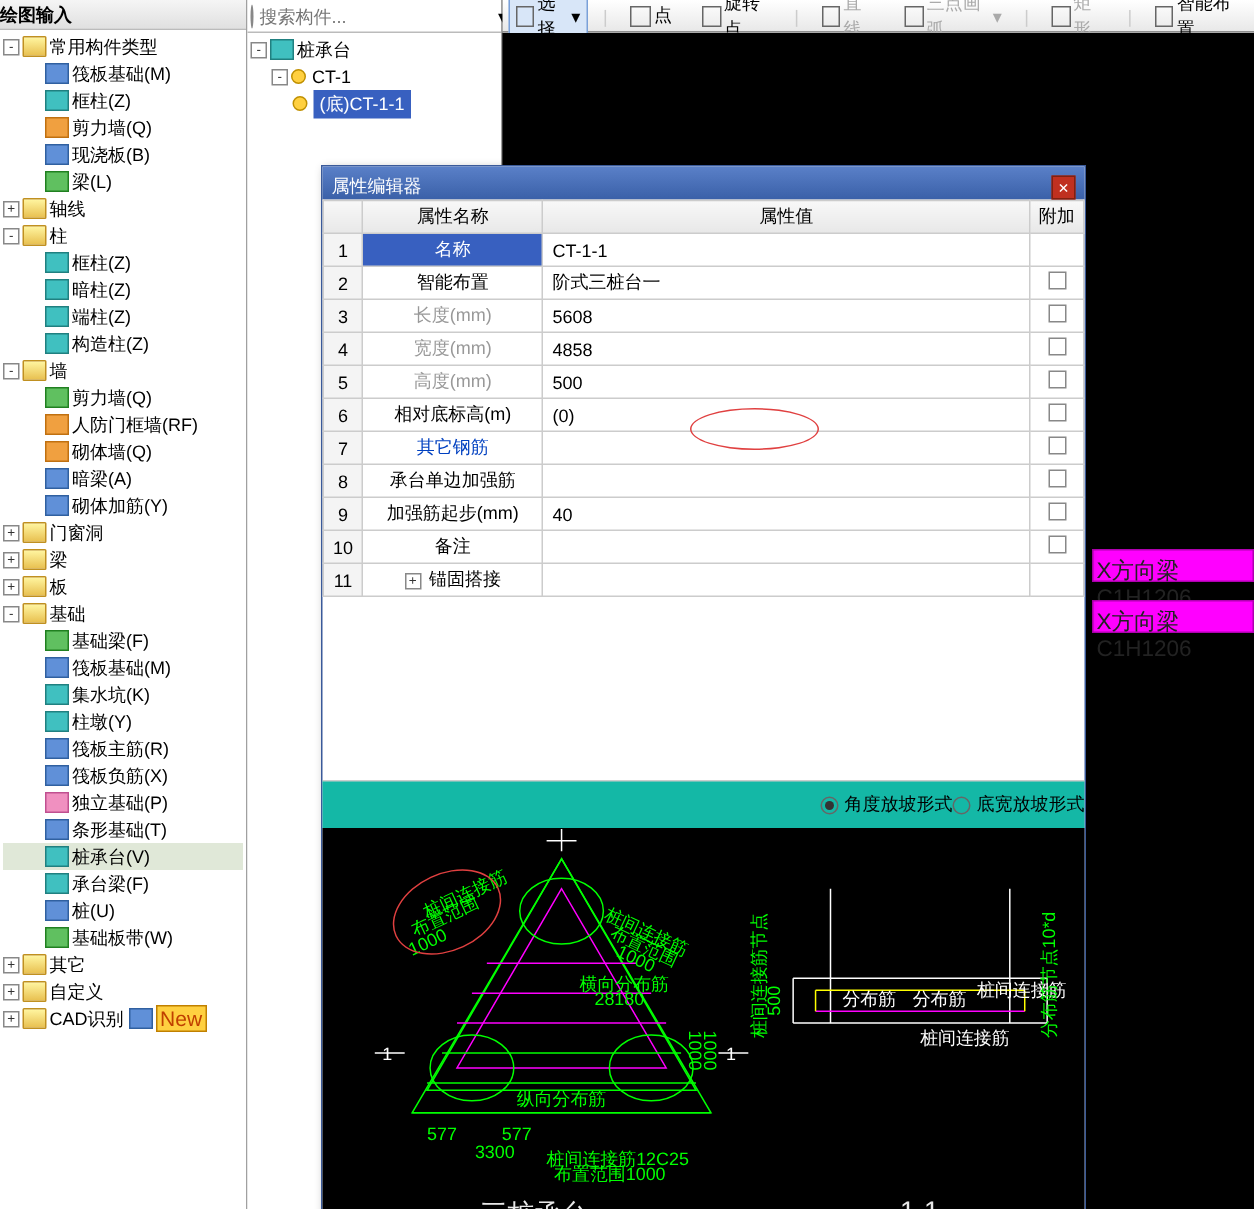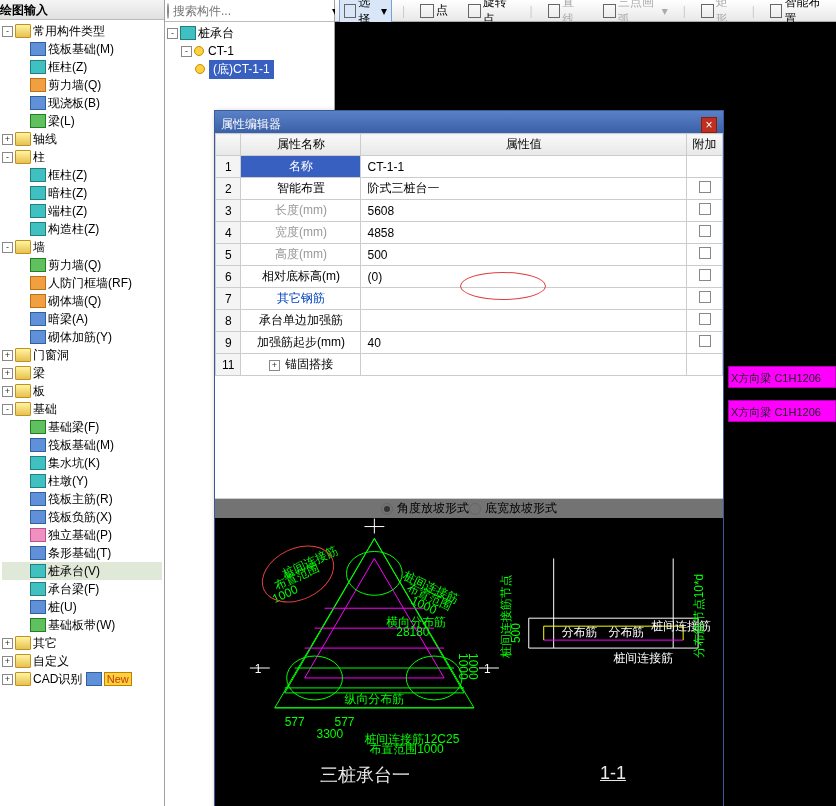--- a/index.html
+++ b/index.html
@@ -42,35 +42,35 @@
 .ptab td.num{width:24px;text-align:center;background:#f4f4f4}
 .ptab td.lab{width:120px;text-align:center}
 .ptab td.chk{width:36px;text-align:center}
 .ptab tr.r1 td.lab{background:#3860c0;color:#fff}
 .ptab .gray{color:#999}
 .ptab .blue{color:#0040c0}
 .chkbox{width:12px;height:12px;border:1px solid #888;display:inline-block;background:#fff}
 .redcirc{position:absolute;width:86px;height:28px;border:1px solid #e04040;border-radius:50%;left:460px;top:272px;pointer-events:none}
 
 .diagram-wrap{margin-top:2px}
-.radio-row{height:20px;background:#737373;display:flex;align-items:center;justify-content:center;border-top:1px solid #ccc}
+.radio-row{height:32px;background:#14b8a6;display:flex;align-items:center;justify-content:flex-end;border-top:1px solid #ccc}
 .rd{width:12px;height:12px;border:1px solid #666;border-radius:50%;display:inline-block;margin-right:4px;vertical-align:middle;position:relative}
 .rd.on::after{content:"";position:absolute;inset:2px;background:#333;border-radius:50%}
 .diagram{background:#000;height:300px;position:relative;color:#fff}
 .redov{position:absolute;width:76px;height:52px;border:1px solid #e04040;border-radius:50%;transform:rotate(-25deg)}
 .dlabel{position:absolute;font-size:14px;color:#e8e8e8}
 
-.mbar{position:absolute;right:0;height:22px;background:#ff00ff;border:1px solid #b000b0;font-size:11px;color:#222;padding:4px 2px}
+.mbar{position:absolute;right:0;height:22px;background:#ff00ff;border:1px solid #b000b0;font-size:15px;color:#222;padding:4px 2px}
 
 .ic-blue{background:#6090d8;border-color:#3060a0}
 .ic-cyan{background:#40c0c0;border-color:#208080}
 .ic-green{background:#60c060;border-color:#208020}
 .ic-orange{background:#f0a040;border-color:#c07010}
 .ic-pink{background:#f090c0;border-color:#c05090}
-.badge-new{background:#ffd040;color:#c04000;font-size:11px;padding:0 2px;border:1px solid #c08000}
+.badge-new{background:#ffd040;color:#c04000;font-size:14px;padding:0 2px;border:1px solid #c08000}
 input.cell{border:none;width:100%;outline:none;background:transparent}
 </style>
 </head>
 <body>
 
 <div class="root">
 
   <div class="left-pane">
     <div class="left-title">绘图输入</div>
     <div class="tree">
@@ -360,20 +360,26 @@
         <tr>
           <td class="num">8</td>
           <td class="lab ">承台单边加强筋</td>
           <td><input class="cell" value="" style=""></td>
           <td class="chk"><span class="chkbox"></span></td>
         </tr>
         <tr>
           <td class="num">9</td>
           <td class="lab ">加强筋起步(mm)</td>
           <td><input class="cell" value="40" style=""></td>
+          <td class="chk"><span class="chkbox"></span></td>
+        </tr>
+        <tr>
+          <td class="num">10</td>
+          <td class="lab ">备注</td>
+          <td><input class="cell" value="" style=""></td>
           <td class="chk"><span class="chkbox"></span></td>
         </tr>
         <tr>
           <td class="num">11</td>
           <td class="lab "><span class="tg">+</span> 锚固搭接</td>
           <td><input class="cell" value="" style=""></td>
           <td class="chk"></td>
         </tr>
       </tbody>
   </table>

